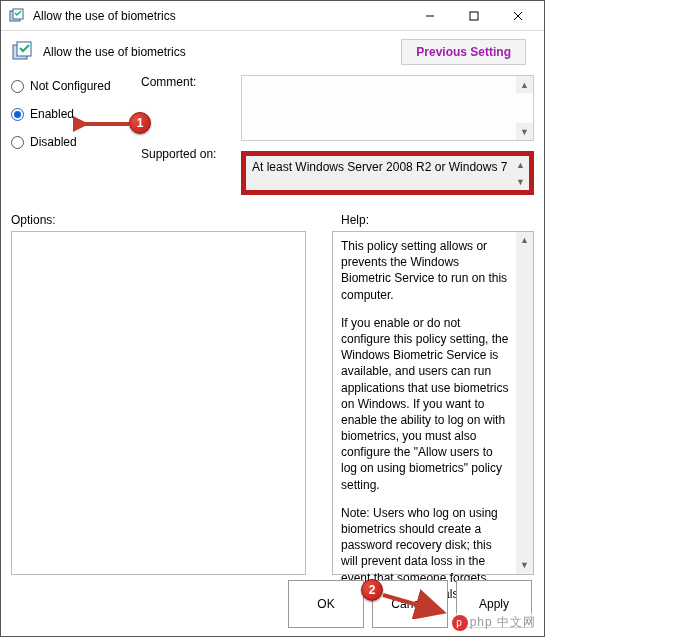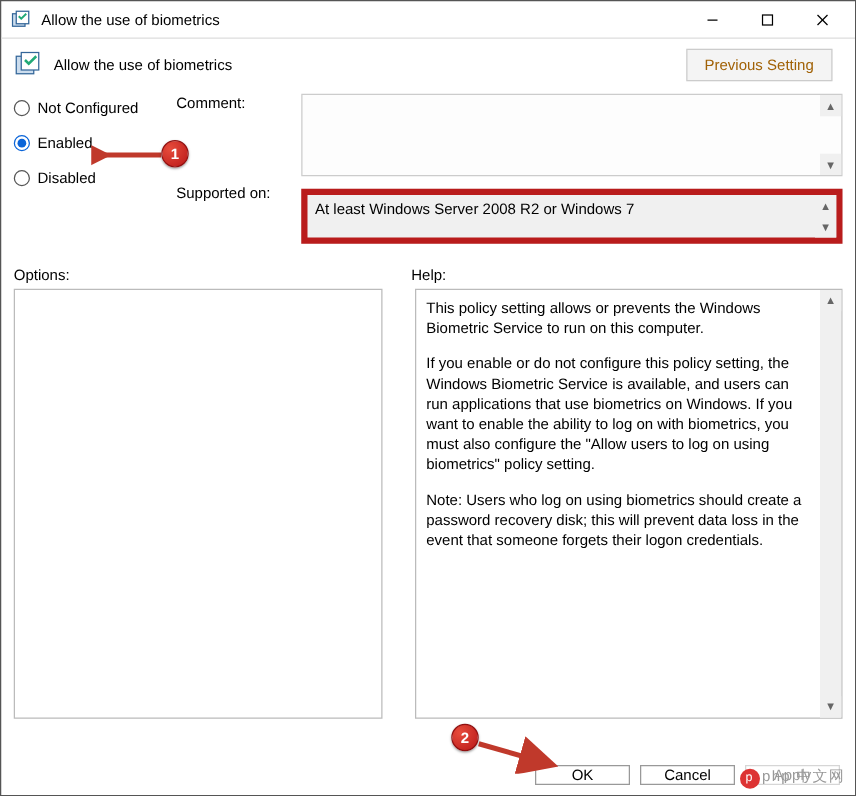--- a/index.html
+++ b/index.html
@@ -1,52 +1,52 @@
 <!DOCTYPE html>
 <html><head>
 <meta charset="utf-8">
 <style>
   * { box-sizing: border-box; font-family: "Segoe UI", Tahoma, sans-serif; font-size: 12px; }
   body { margin: 0; padding: 0; background: #fff; }
-  .window { width: 685px; height: 637px; border: 1px solid #555; position: relative; background: #fff; }
+  .window { width: 545px; height: 637px; border: 1px solid #555; position: relative; background: #fff; }
   .titlebar { height: 30px; display: flex; align-items: center; padding: 0 4px 0 8px; border-bottom: 1px solid #ddd; }
   .titlebar .icon { width: 16px; height: 16px; margin-right: 8px; }
   .titlebar .title { flex: 1; }
   .win-btns { display: flex; }
   .win-btn { width: 44px; height: 28px; display: flex; align-items: center; justify-content: center; font-family: inherit; }
   .win-btn svg { display:block; }
   .header-row { display: flex; align-items: center; padding: 8px 10px 6px 10px; }
   .header-row .icon { width: 24px; height: 24px; margin-right: 8px; }
   .header-row .htxt { flex: 1; }
   .nav-btns { display: flex; gap: 8px; margin-right: 8px; }
   .btn { border: 1px solid #999; background: #fff; padding: 5px 14px; cursor: pointer; }
-  .btn.disabled { border-color: #ccc; color: #a16207; background: #f4f4f4; cursor: default; }
+  .btn.disabled { border-color: #ccc; color: #a21caf; background: #f4f4f4; cursor: default; font-weight: bold; }
   .config-area { display: flex; padding: 4px 10px 2px 10px; gap: 0; }
   .radio-col { width: 130px; padding-top: 4px; text-align: center; }
   .radio-row { display: flex; align-items: center; margin-bottom: 14px; gap: 6px; cursor: pointer; }
   .radio { width: 13px; height: 13px; border: 1px solid #555; border-radius: 50%; display:inline-flex; align-items:center; justify-content:center; background:#fff; }
   .radio.checked { border-color: #0a64d8; }
   .radio.checked::after { content:""; width:7px; height:7px; background:#0a64d8; border-radius:50%; }
   .label-col { width: 100px; }
   .label-col .lbl { margin-bottom: 58px; }
   .field-col { flex:1; }
   .comment-box { width: 100%; height: 66px; border: 1px solid #ccc; background: #fdfdfd; position:relative; }
   .supported-box { width: 100%; height: 44px; border: 5px solid #b91c1c; background: #f0f0f0; padding: 4px 6px; margin-top: 10px; position:relative; }
   .scroll-arrows { position:absolute; right:0; top:0; bottom:0; width:17px; display:flex; flex-direction:column; justify-content:space-between; }
   .sa { width:17px; height:17px; background:#f0f0f0; display:flex; align-items:center; justify-content:center; color:#666; font-size:9px; }
   .mid-row { display:flex; padding: 16px 26px 4px 10px; }
   .mid-row .left { flex: 0 0 298px; }
-  .mid-row .right { flex: 1; margin-left: 20px; }
+  .mid-row .right { flex: 1; margin-left: 32px; }
   .panes { display:flex; padding: 0 10px; gap: 26px; }
   .options-pane { width: 295px; height: 344px; border:1px solid #bbb; background:#fff; }
   .help-pane { flex:1; height: 344px; border:1px solid #bbb; background:#fff; position:relative; padding: 6px 22px 6px 8px; line-height: 1.35; }
   .help-pane p { margin: 0 0 12px 0; }
   .help-scroll { position:absolute; right:0; top:0; bottom:0; width:17px; background:#f0f0f0; display:flex; flex-direction:column; justify-content:space-between; }
   .footer { position:absolute; bottom:8px; right:12px; display:flex; gap:8px; }
-  .footer .btn { padding: 0 0; width: 76px; text-align:center; }
+  .footer .btn { padding: 16px 0; width: 76px; text-align:center; }
   
   .anno-badge { position:absolute; width:22px; height:22px; border-radius:50%; background: radial-gradient(circle at 30% 30%, #e74c3c, #b91818); color:#fff; display:flex; align-items:center; justify-content:center; font-weight:bold; border:1px solid #901010; box-shadow: 0 1px 2px rgba(0,0,0,.4); z-index:20; font-size:12px;}
   .anno-arrow { position:absolute; z-index:19; }
   .watermark { position:absolute; right:4px; bottom:4px; font-size:12px; color:#999; background:rgba(255,255,255,.6); padding:1px 4px; z-index:30; letter-spacing:1px;}
   .watermark .dot{display:inline-block;width:16px;height:16px;border-radius:50%;background:#d33;color:#fff;font-size:10px;text-align:center;line-height:16px;margin-right:2px;}
 </style>
 </head>
 <body>
 
 <div class="window">

